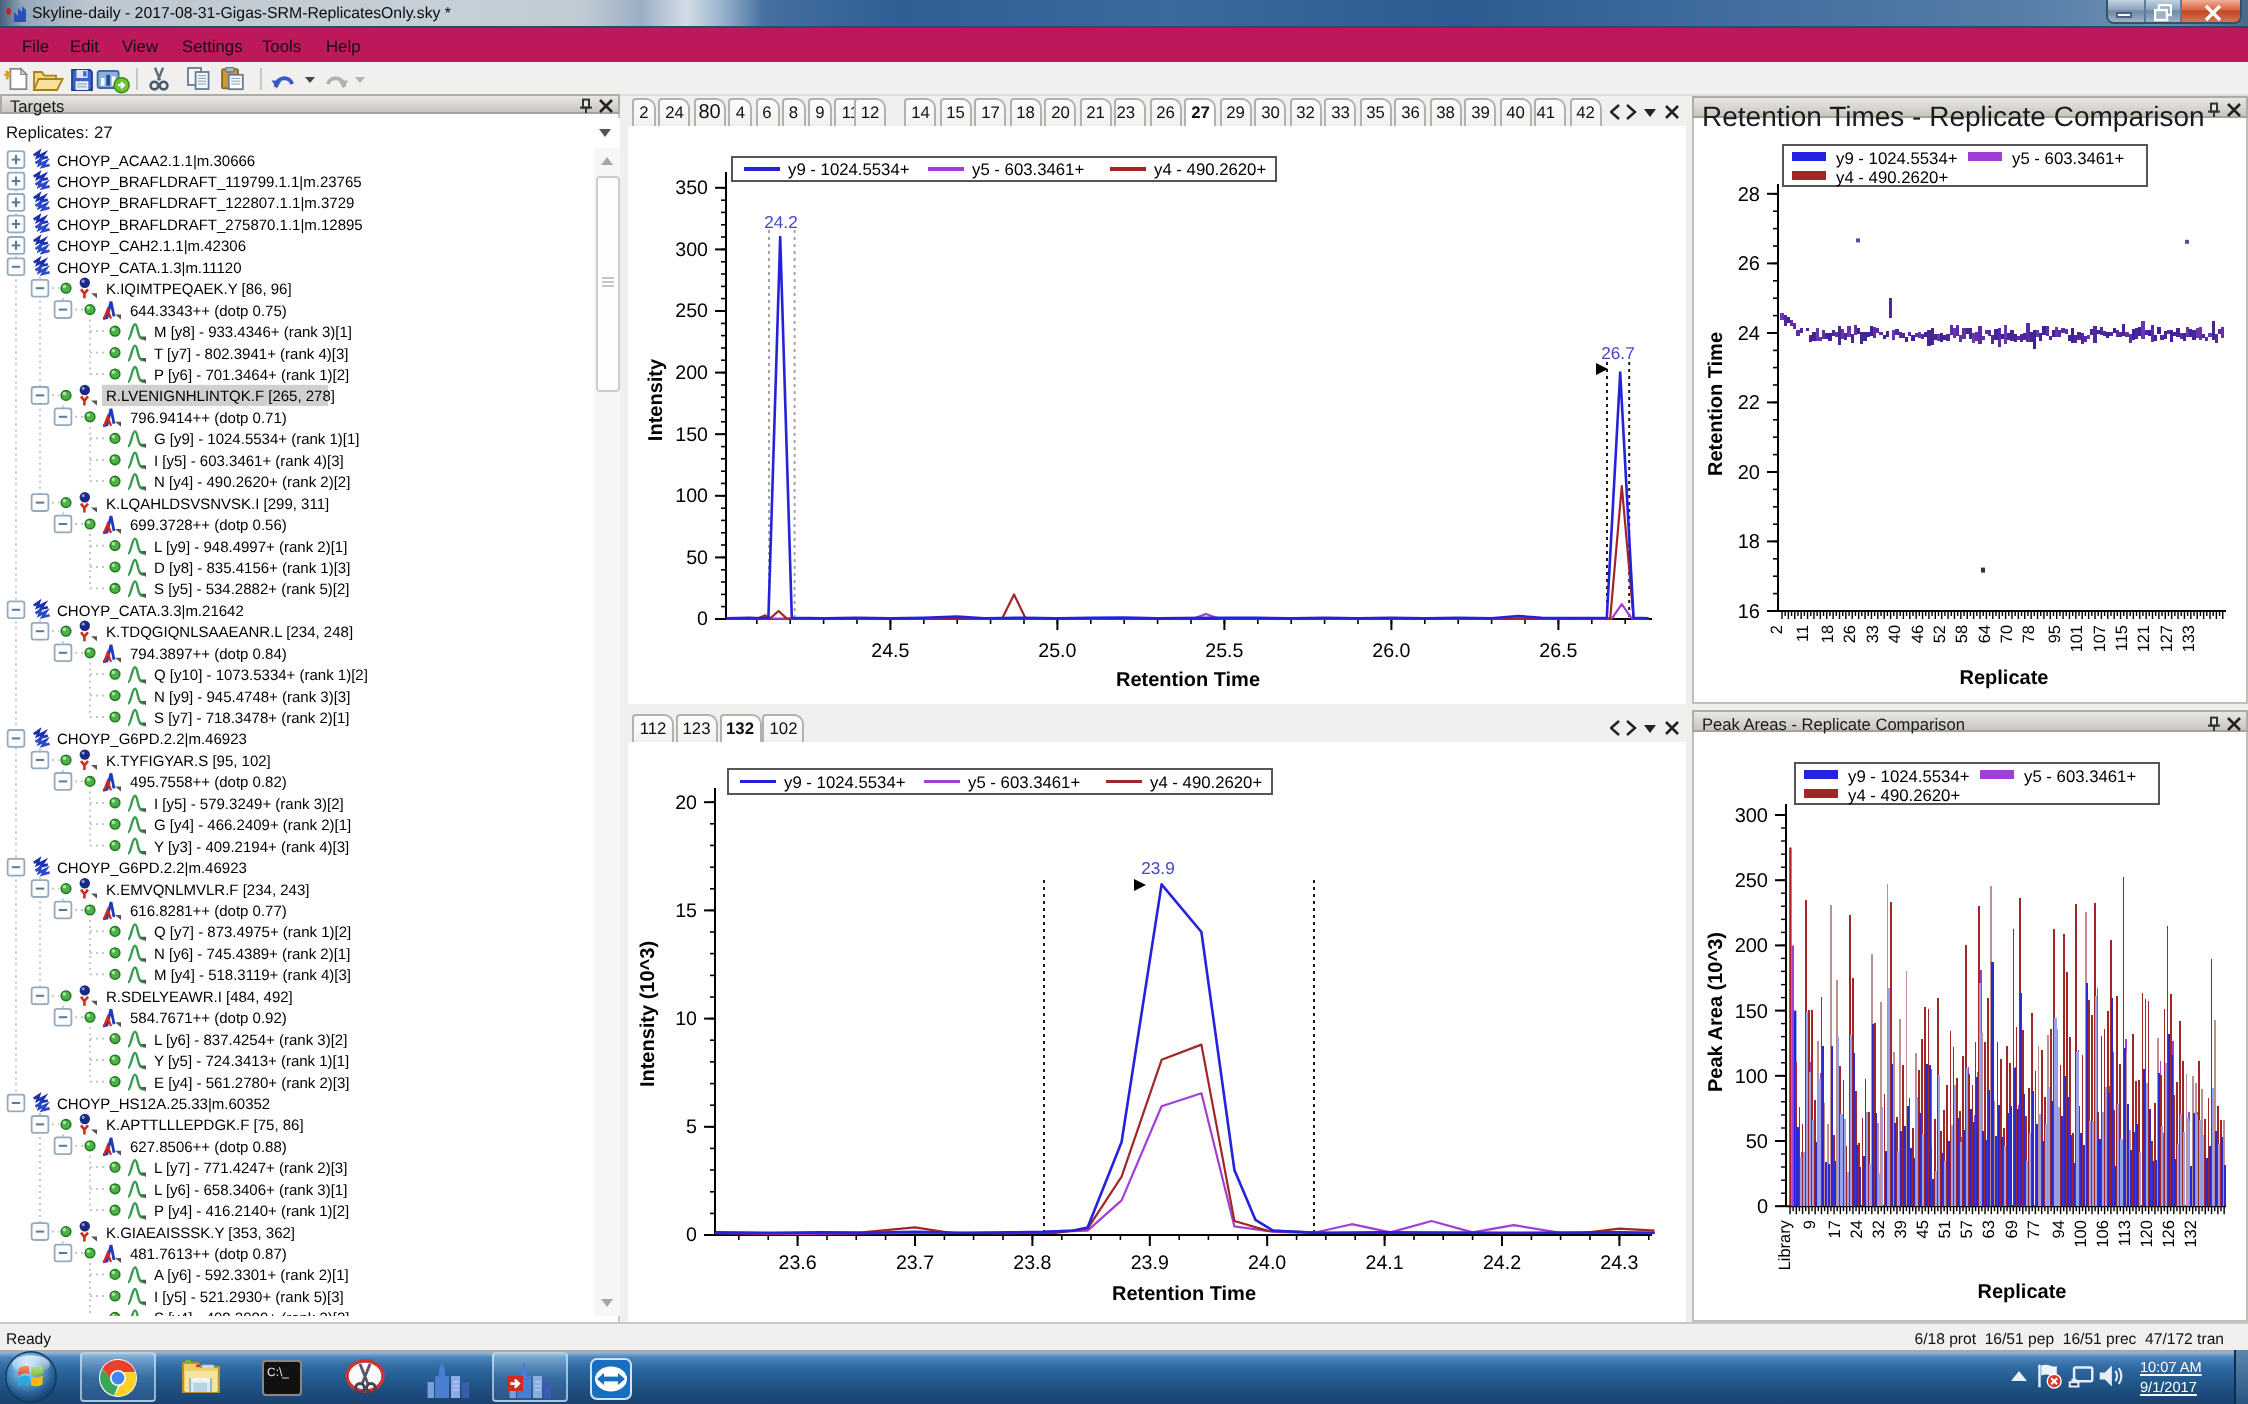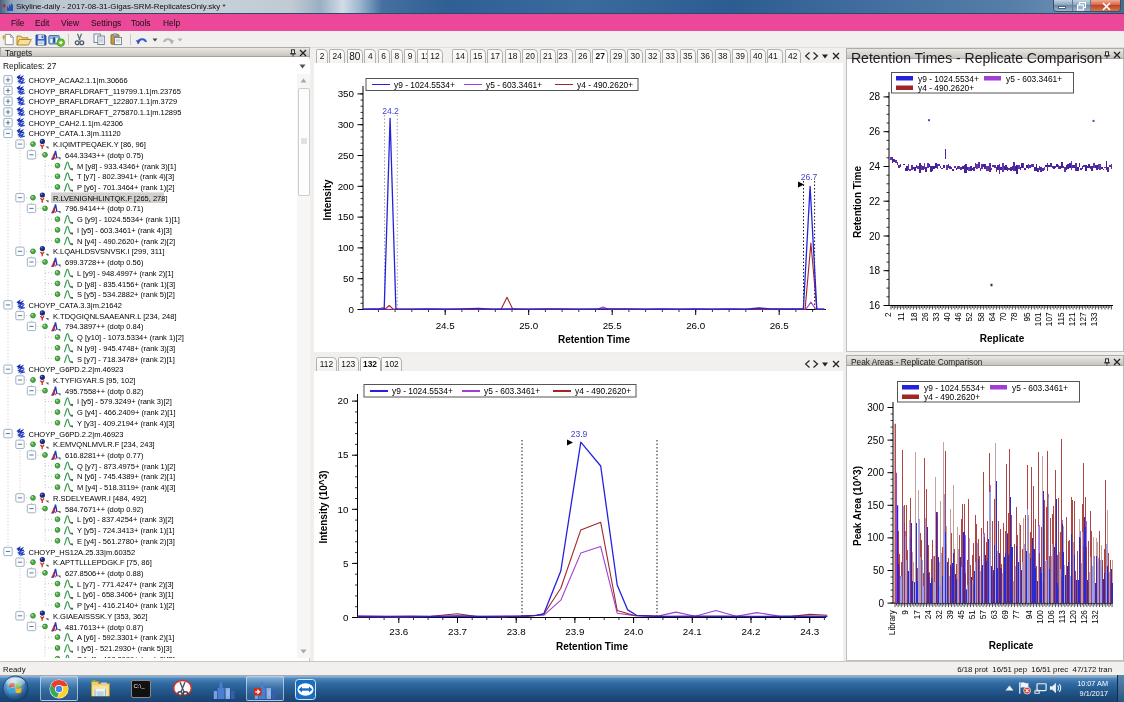--- a/index.html
+++ b/index.html
@@ -21,21 +21,21 @@
  <div class="abs" style="left:1058px;top:6px;width:8px;height:3px;background:#fff;border:1px solid #4a627d;"></div>
  <svg class="abs" style="left:1077px;top:2px" width="9" height="9" viewBox="0 0 9 9">
       <rect x="2.5" y="0.5" width="6" height="5" fill="none" stroke="#fff" stroke-width="1.2"></rect>
       <rect x="0.5" y="3" width="6" height="5" fill="#9db3c8" stroke="#fff" stroke-width="1.2"></rect>
     </svg>
  <svg class="abs" style="left:1102px;top:2px" width="9" height="9" viewBox="0 0 9 9">
       <path d="M1 1 L8 8 M8 1 L1 8" stroke="#fff" stroke-width="1.7"></path>
     </svg>
 </div>
 
-<div class="abs" style="left:0;top:14px;width:1124px;height:17px;background:#ec4899;">
+<div class="abs" style="left:0;top:14px;width:1124px;height:17px;background:#be185d;">
 <span class="abs" style="left:11px;top:4px;font-size:8.4px;color:#111;">File</span>
 <span class="abs" style="left:35px;top:4px;font-size:8.4px;color:#111;">Edit</span>
 <span class="abs" style="left:61px;top:4px;font-size:8.4px;color:#111;">View</span>
 <span class="abs" style="left:91px;top:4px;font-size:8.4px;color:#111;">Settings</span>
 <span class="abs" style="left:131px;top:4px;font-size:8.4px;color:#111;">Tools</span>
 <span class="abs" style="left:163px;top:4px;font-size:8.4px;color:#111;">Help</span>
 </div>
 <div class="abs" style="left:0;top:31px;width:1124px;height:17px;background:#f1f0ee;border-bottom:1px solid #e0dedb;">
 <svg class="abs" style="left:2px;top:2px" width="13" height="13" viewBox="0 0 13 13">
 <path d="M3.2 1.4 h5.2 l2.8 2.8 v7.4 h-8 z" fill="#fff" stroke="#8a8a8a" stroke-width="0.9"></path>
@@ -1971,14 +1971,14 @@
 </svg>
 <svg class="abs" style="left:1034px;top:7px" width="13" height="13" viewBox="0 0 15 13">
 <rect x="3.5" y="1" width="10.5" height="8" rx="1" fill="none" stroke="#e8eef5" stroke-width="1.4"></rect>
 <path d="M1 12 L6 12 L6 9.5 L1 9.5 Z" fill="#15375e" stroke="#e8eef5" stroke-width="1.2"></path>
 <path d="M2.5 9.5 v-2 M4.5 9.5 v-2" stroke="#e8eef5" stroke-width="1"></path>
 </svg>
 <svg class="abs" style="left:1049px;top:6px" width="13" height="14" viewBox="0 0 15 14">
 <path d="M1 5 h3 l4 -4 v12 l-4 -4 h-3 z" fill="#e8eef5"></path>
 <path d="M10 4 Q12 7 10 10 M12 2.5 Q15 7 12 11.5" stroke="#e8eef5" stroke-width="1.2" fill="none"></path>
 </svg>
-<span class="abs" style="left:1070px;top:4px;width:38px;font-size:7.3px;color:#fff;text-align:right;line-height:9.5px;white-space:nowrap;">10:07 AM<br>9/1/2017</span>
+<span class="abs" style="left:1070px;top:4px;width:38px;font-size:7.3px;color:#fff;text-align:left;line-height:9.5px;white-space:nowrap;text-decoration:underline;">10:07 AM<br>9/1/2017</span>
 <div class="abs" style="left:1117px;top:0;width:7px;height:27px;background:linear-gradient(#5a87b0,#2a5580);border-left:1.5px solid #0e2c4e;"></div>
 </div>
 </body></html>

